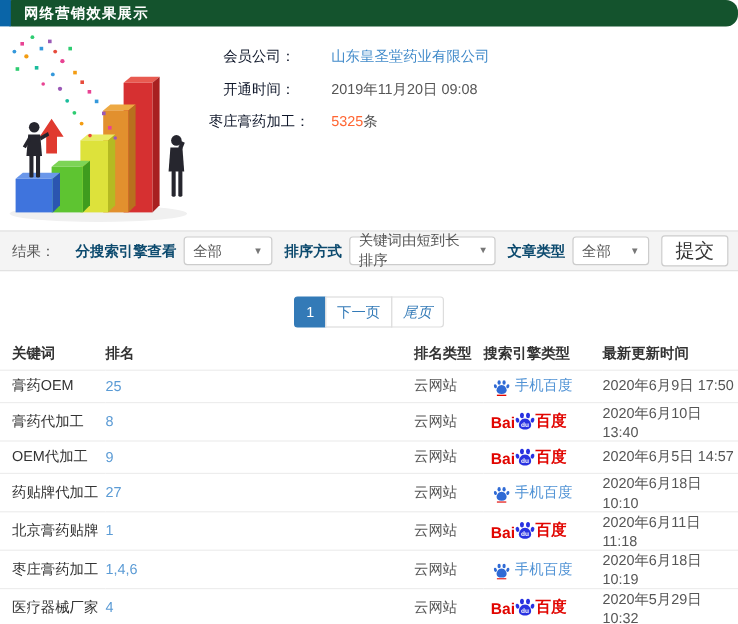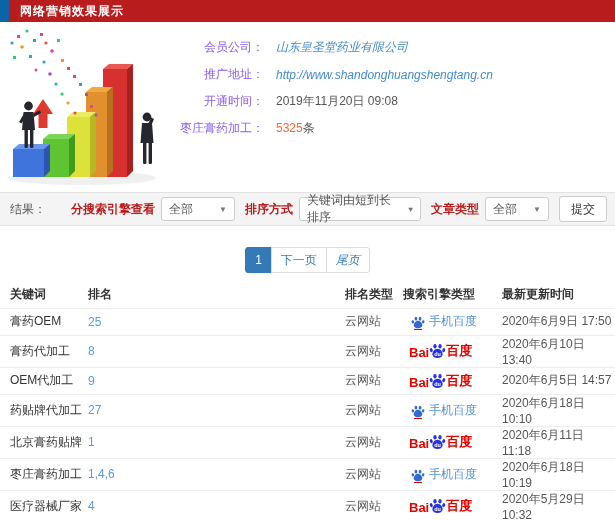--- a/index.html
+++ b/index.html
@@ -1,47 +1,47 @@
 <!DOCTYPE html>
 <html><head>
 <meta charset="utf-8">
 <style>
   * { margin:0; padding:0; box-sizing:border-box; }
   html,body { width:615px; height:520px; overflow:hidden; background:#fff;
     font-family:"Liberation Sans","DejaVu Sans",sans-serif; font-size:12px; color:#333; }
 
   
-  .titlebar { position:relative; height:22px; background:#b91c1c; display:flex; align-items:center; }
+  .titlebar { position:relative; height:22px; background:#14532d; display:flex; align-items:center;border-radius:10px; }
   .titlebar .accent { position:absolute; left:0; top:0; width:9px; height:22px; background:#0a65a8; }
   .titlebar .title { color:#fff; font-weight:bold; margin-left:20px; letter-spacing:1px; }
 
   
   .hero { height:170px; display:flex; }
   .hero-chart { width:190px; height:168px; flex:0 0 190px; }
   .hero-info { flex:1; padding-top:12px; margin-left:-22px; }
   .info-row { display:flex; align-items:center; height:27px; }
-  .info-label { width:96px; text-align:right; color:#8b5cf6; white-space:nowrap; }
+  .info-label { width:96px; text-align:center; color:#0f172a; white-space:nowrap; }
   .info-value { margin-left:12px; white-space:nowrap; }
-  .v-link { color:#428bca;font-style:italic; }
+  .v-link { color:#428bca; }
   .v-plain { color:#555; }
   .v-num { color:#ff6633; }
   .v-suffix { color:#555; }
 
   
   .filterbar { height:34px; background:#f4f4f4; border-top:1px solid #e2e2e2; border-bottom:1px solid #e2e2e2;
     display:flex; align-items:center; padding:0 8px 0 10px; }
   .result-label { color:#555; }
   .filter-controls { margin-left:auto; display:flex; align-items:center; }
-  .ctl-label { font-weight:bold; color:#b91c1c; margin:0 6px 0 10px; white-space:nowrap; }
+  .ctl-label { font-weight:bold; color:#0c4a6e; margin:0 6px 0 10px; white-space:nowrap; }
   .selectbox { background:#fff; border:1px solid #ccc; border-radius:3px; height:24px;
     display:inline-flex; align-items:center; justify-content:space-between; padding:0 7px; color:#555; cursor:pointer; }
   .sel-engine { width:74px; } .sel-sort { width:122px;font-family:Liberation Mono, monospace; } .sel-article { width:64px; }
   .caret { color:#777; font-size:8px; margin-left:6px; }
   .submit-btn { height:26px; margin-left:10px; padding:0 11px; background:#fff; border:1px solid #ccc;
-    border-radius:3px; color:#333; font-size:12px; cursor:pointer; }
+    border-radius:3px; color:#333; font-size:16px; cursor:pointer; }
 
   
   .pagination { margin-top:21px; display:flex; justify-content:center; }
   .page-item { min-width:26px; height:26px; padding:0 9px; display:flex; align-items:center; justify-content:center;
     border:1px solid #ddd; background:#fff; color:#337ab7; margin-left:-1px; cursor:pointer; }
   .page-item.first { border-radius:3px 0 0 3px; margin-left:0; }
   .page-item.last { border-radius:0 3px 3px 0;font-style:italic; }
   .page-item.active { background:#337ab7; border-color:#337ab7; color:#fff; }
 
   
@@ -138,24 +138,20 @@
       <circle cx="96" cy="93" r="1.5" fill="#9b59b6"></circle>
     </g>
   </svg>
 
   <div class="hero-info">
     <div class="info-row">
       <span class="info-label">会员公司：</span>
       <a class="info-value v-link">山东皇圣堂药业有限公司</a>
     </div>
     <div class="info-row">
-      <span class="info-label">推广地址：</span>
-      <a class="info-value v-link">http://www.shandonghuangshengtang.cn</a>
-    </div>
-    <div class="info-row">
       <span class="info-label">开通时间：</span>
       <span class="info-value v-plain">2019年11月20日 09:08</span>
     </div>
     <div class="info-row">
       <span class="info-label">枣庄膏药加工：</span>
       <span class="info-value"><span class="v-num">5325</span><span class="v-suffix">条</span></span>
     </div>
   </div>
 </div>
 

